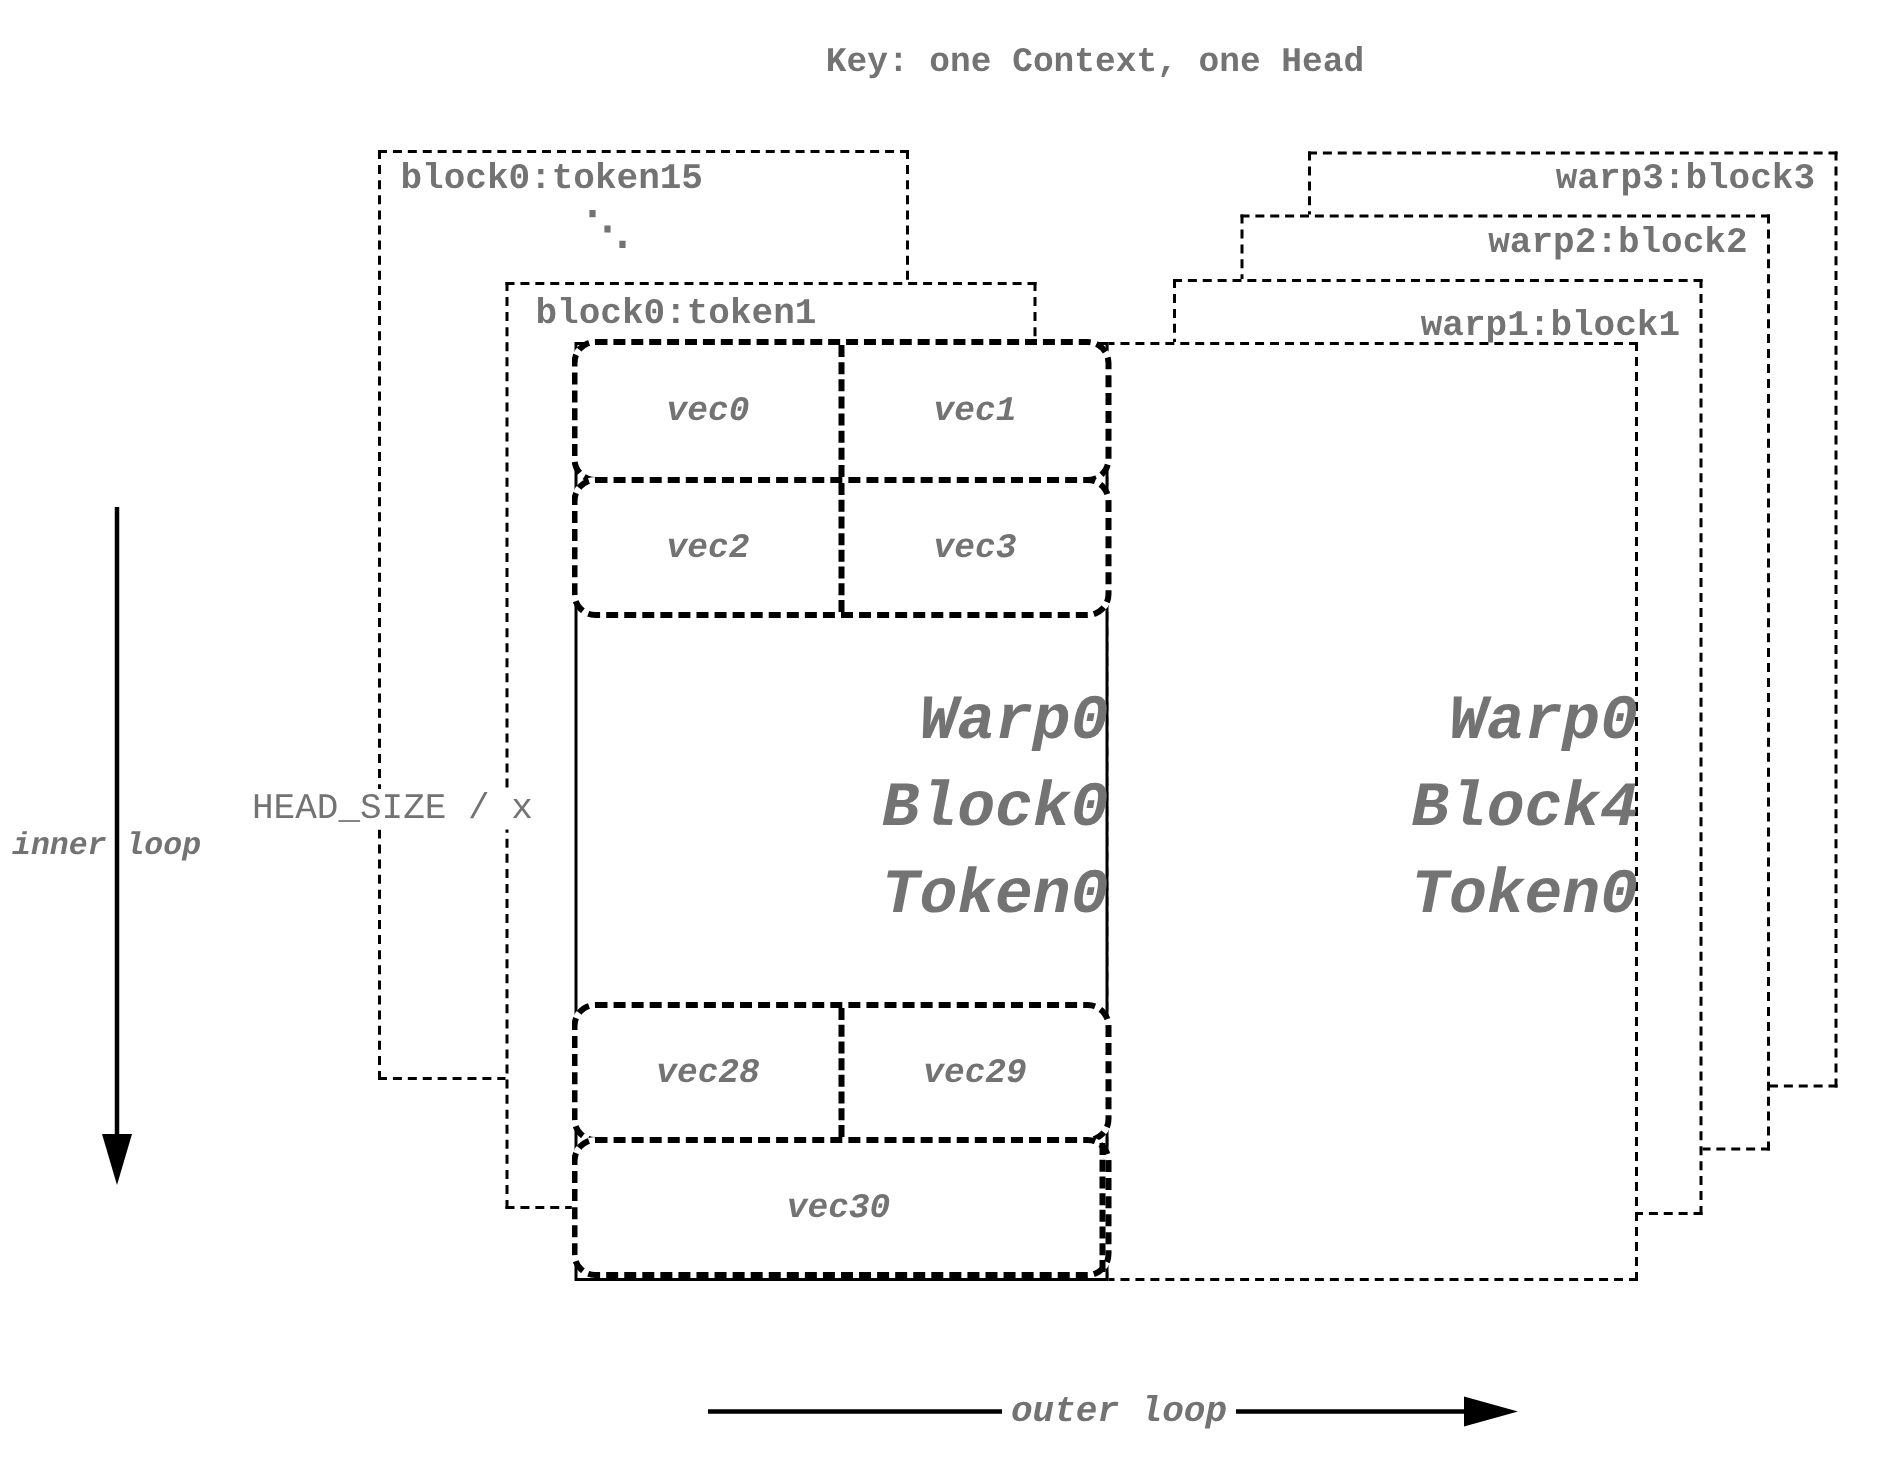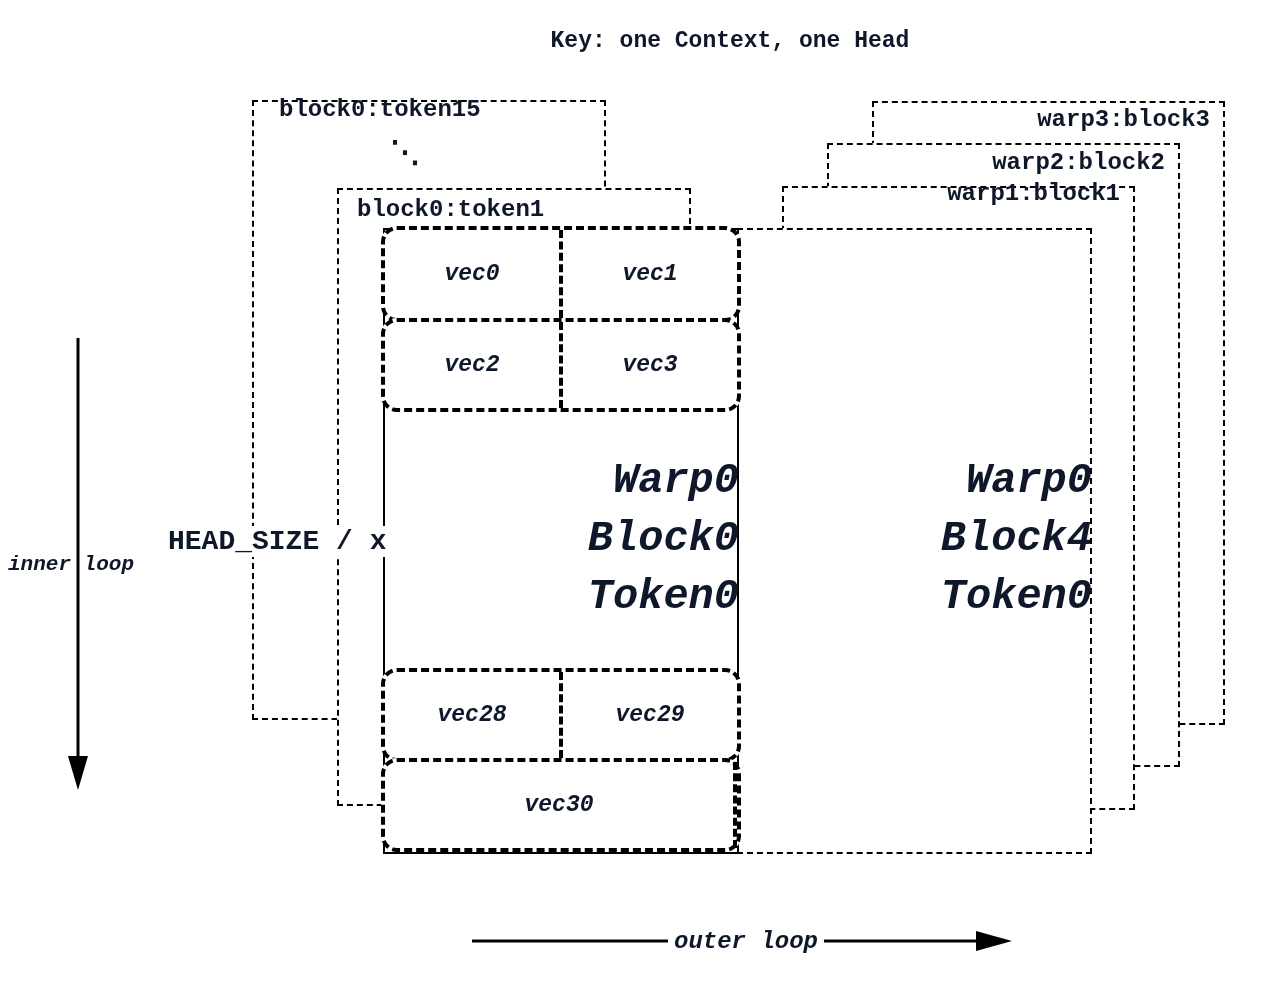--- a/index.html
+++ b/index.html
@@ -3,21 +3,21 @@
 <meta charset="utf-8">
 <style>
   * { box-sizing: border-box; margin: 0; padding: 0; }
   html,body { background:#ffffff; }
   #canvas {
     position: relative;
     width: 1264px;
     height: 984px;
     background: #ffffff;
     font-family: "Liberation Mono", "DejaVu Sans Mono", monospace;
-    color: #0f172a;
+    color: #737373;
     overflow: hidden;
   }
   .abs { position: absolute; }
 
   
   .card {
     position: absolute;
     border: 2px dashed #000;
     background: #ffffff;
   }
@@ -72,39 +72,39 @@
   #right-label { left:737px; top:452px; width:355px; }
 
   
   .card-label {
     position:absolute;
     font-weight:bold;
     font-size:24px;
     z-index:10;
     white-space:nowrap;
   }
-  #label-token15 { left:267px; top:96px;margin-left:12px; }
+  #label-token15 { left:267px; top:106px; }
   #label-token1  { left:357px; top:196px; }
   #label-warp3   { right:54px;  top:106px; text-align:right; }
   #label-warp2   { right:99px;  top:149px; text-align:right; }
-  #label-warp1   { right:144px; top:180px; text-align:right; }
+  #label-warp1   { right:144px; top:204px; text-align:right; }
 
   #dots {
     position:absolute; left:390px; top:134px;
     font-size:30px; font-weight:bold; letter-spacing:3px; z-index:10;
   }
 
   
   #title {
     position:absolute; left:455px; top:28px; width:550px;
     text-align:center; font-size:23px; font-weight:bold; z-index:10;
   }
   #head-size-label {
     position:absolute; left:165px; top:526px;
-    font-size:28px; font-weight:bold; z-index:10;
+    font-size:24px; font-weight:normal; z-index:10;
     background:#fff; padding:0 3px;
   }
   #thread-group-label {
     position:absolute; left:427px; top:868px;
     font-size:25px; font-weight:bold; z-index:10;
   }
   #inner-loop-label {
     position:absolute; left:8px; top:553px;
     font-size:21px; font-weight:bold; font-style:italic; z-index:11;
   }

